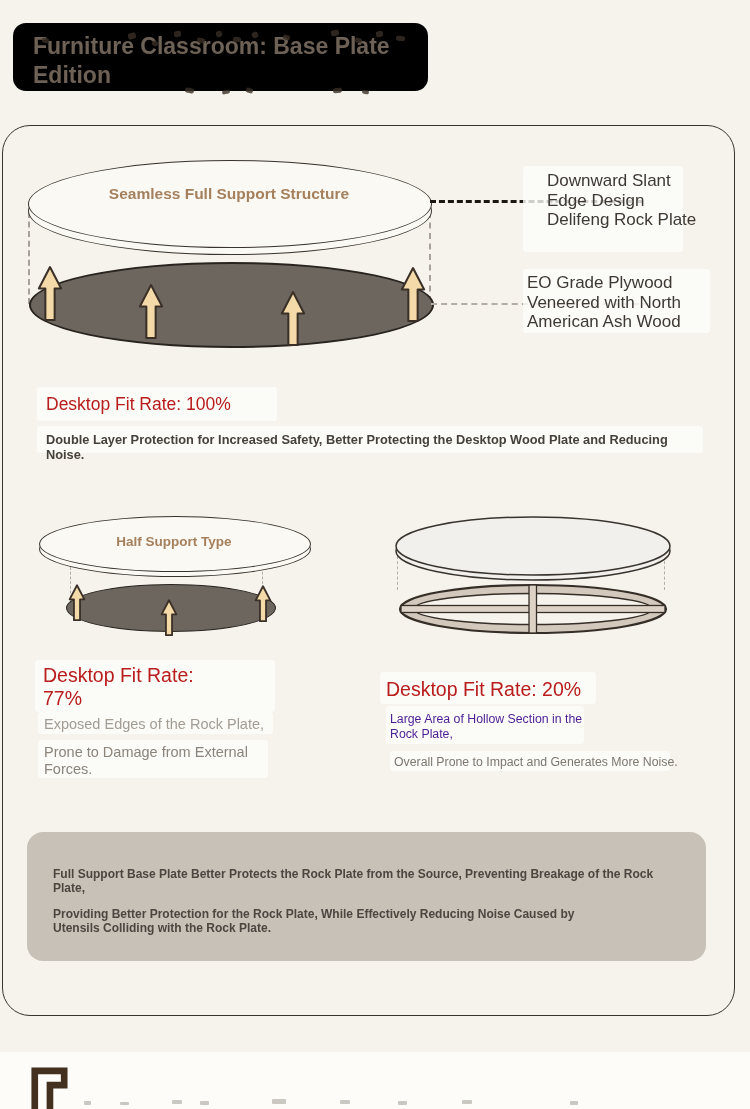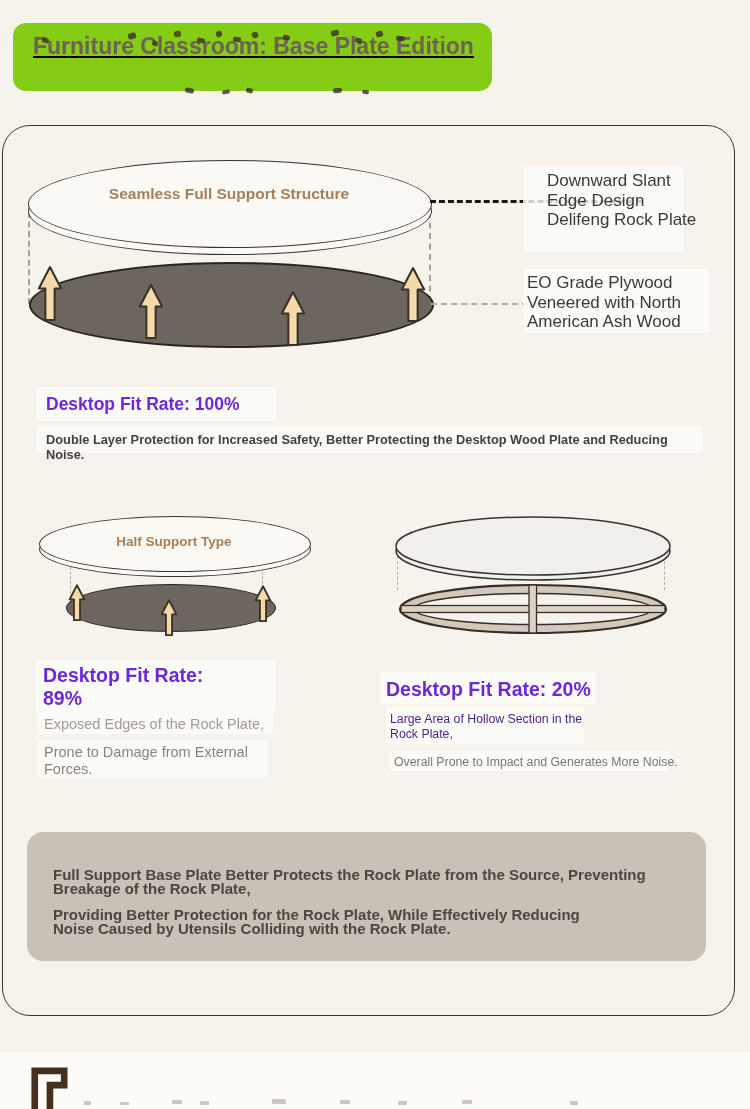--- a/index.html
+++ b/index.html
@@ -1,19 +1,19 @@
 <!DOCTYPE html>
 <html><head>
 <meta charset="utf-8">
 <style>
   html,body{margin:0;padding:0;background:#e9e6e0;}
   .page{position:relative;width:750px;height:1109px;background:#f6f3ed;overflow:hidden;
         font-family:"Liberation Sans",sans-serif;}
   
-  .banner{position:absolute;left:13px;top:23px;width:479px;height:68px;background:#84cc16;border-radius:13px;text-decoration:underline;}
+  .banner{position:absolute;left:13px;top:23px;width:415px;height:68px;background:#000000;border-radius:13px;}
   .banner h1{margin:0;padding:9px 14px 0 20px;font-size:23px;line-height:29px;font-weight:700;color:#6e6156;}
   .mk{position:absolute;background:#3a2f26;border-radius:2px;opacity:.8;}
   .fmk{position:absolute;background:#9a938a;opacity:.5;border-radius:1px;}
   
   .panel{position:absolute;left:2px;top:125px;width:731px;height:889px;border:1.6px solid #39332d;border-radius:28px;}
   .ell{position:absolute;border-radius:50%;}
   .etop-rim{left:28px;top:167px;width:402px;height:86px;background:#fbf9f4;border:1.6px solid #39332d;}
   .etop{left:28px;top:160px;width:402px;height:86px;background:#fbf9f4;border:1.6px solid #39332d;}
   .etop-label{position:absolute;left:28px;top:185px;width:402px;text-align:center;
               font-size:15.5px;font-weight:700;color:#a5805d;}
@@ -21,21 +21,21 @@
   .vdash{position:absolute;border-left:2px dashed #a7a19a;}
   .vd-l{left:28px;top:212px;height:92px;}
   .vd-r{left:429px;top:212px;height:90px;}
   .hdash-black{position:absolute;left:430px;top:200px;width:212px;border-top:3px dashed #1c1712;}
   .hdash-gray{position:absolute;left:431px;top:303px;width:218px;border-top:2px dashed #b3ada5;}
   .arrow{position:absolute;}
   .anno{position:absolute;font-size:17px;line-height:19.5px;font-weight:500;color:#3e3933;}
   .anno1{left:527px;top:171px;width:152px;margin-left:20px;}
   .anno2{left:527px;top:273px;width:178px;}
   .lightbox{position:absolute;background:rgba(253,252,249,.8);border-radius:3px;}
-  .fit-head{position:absolute;font-weight:700;color:#6d28d9;}
+  .fit-head{position:absolute;font-weight:400;color:#b91c1c;}
   .fit100{left:46px;top:394px;font-size:17.5px;}
   .desc100{position:absolute;left:46px;top:432px;width:660px;font-size:12.8px;font-weight:600;color:#46413a;}
   
   .half-rim{left:39px;top:521px;width:270px;height:54px;background:#fbf9f4;border:1.4px solid #39332d;}
   .half-top{left:39px;top:516px;width:270px;height:54px;background:#fbf9f4;border:1.4px solid #39332d;}
   .half-label{position:absolute;left:39px;top:534px;width:270px;text-align:center;
               font-size:13.5px;font-weight:700;color:#a5805d;}
   .half-plate{left:66px;top:584px;width:208px;height:46px;background:#6c665f;border:1.6px solid #29241f;}
   .vd-h1{left:70px;top:567px;height:36px;border-left:1.4px dashed #b3ada5;}
   .vd-h2{left:262px;top:567px;height:36px;border-left:1.4px dashed #b3ada5;}
@@ -47,21 +47,21 @@
   .vd-o2{left:664px;top:556px;height:34px;border-left:1.4px dashed #b3ada5;}
   
   .fit50{left:43px;top:664px;width:190px;font-size:19.5px;line-height:23px;}
   .note-g1{position:absolute;left:44px;top:716px;font-size:14.5px;color:#a39c93;}
   .note-g2{position:absolute;left:44px;top:744px;width:235px;font-size:14.5px;line-height:17px;color:#8b847b;}
   .fit20{left:386px;top:678px;width:260px;font-size:19.5px;}
   .note-h1{position:absolute;left:390px;top:712px;width:200px;font-size:12.3px;line-height:15px;color:#4c1d95;}
   .note-h2{position:absolute;left:394px;top:755px;width:300px;font-size:12.3px;color:#7d776f;}
   
   .summary{position:absolute;left:27px;top:832px;width:679px;height:129px;background:#c8c1b8;border-radius:16px;}
-  .summary p{position:absolute;margin:0;font-size:15px;font-weight:600;color:#4b4640;line-height:13.5px;}
+  .summary p{position:absolute;margin:0;font-size:12px;font-weight:600;color:#4b4640;line-height:13.5px;}
   .sum1{left:26px;top:36px;width:625px;}
   .sum2{left:26px;top:76px;width:560px;}
   
   .footer-bg{position:absolute;left:0;top:1052px;width:750px;height:57px;background:#fdfcf9;}
   .logo{position:absolute;left:30px;top:1066px;}
 </style>
 </head>
 <body>
 
 <div class="page">
@@ -149,21 +149,21 @@
   <svg class="hollow-svg" width="284" height="124" viewBox="0 0 284 124">
     <ellipse cx="142" cy="37" rx="137" ry="29" fill="#f2f0ec" stroke="#39332d" stroke-width="1.5"></ellipse>
     <ellipse cx="142" cy="32" rx="137" ry="29" fill="#f2f0ec" stroke="#39332d" stroke-width="1.5"></ellipse>
     <ellipse cx="142" cy="95" rx="133" ry="24" fill="#d3c8bc" stroke="#352e27" stroke-width="2.2"></ellipse>
     <ellipse cx="142" cy="95" rx="119" ry="15.5" fill="#f6f3ed" stroke="#352e27" stroke-width="1.4"></ellipse>
     <rect x="10" y="91.5" width="264" height="7" fill="#ddd2c6" stroke="#352e27" stroke-width="1.3"></rect>
     <rect x="138" y="71" width="7.5" height="48" fill="#ddd2c6" stroke="#352e27" stroke-width="1.3"></rect>
   </svg>
 
   <div class="lightbox" style="left:35px;top:660px;width:240px;height:52px"></div>
-  <div class="fit-head fit50">Desktop Fit Rate: 89%</div>
+  <div class="fit-head fit50">Desktop Fit Rate: 77%</div>
   <div class="lightbox" style="left:38px;top:712px;width:235px;height:22px"></div>
   <div class="note-g1">Exposed Edges of the Rock Plate,</div>
   <div class="lightbox" style="left:38px;top:740px;width:230px;height:38px"></div>
   <div class="note-g2">Prone to Damage from External Forces.</div>
 
   <div class="lightbox" style="left:380px;top:672px;width:216px;height:32px"></div>
   <div class="fit-head fit20">Desktop Fit Rate: 20%</div>
   <div class="lightbox" style="left:386px;top:706px;width:198px;height:38px"></div>
   <div class="note-h1">Large Area of Hollow Section in the Rock Plate,</div>
   <div class="lightbox" style="left:390px;top:751px;width:280px;height:20px"></div>

